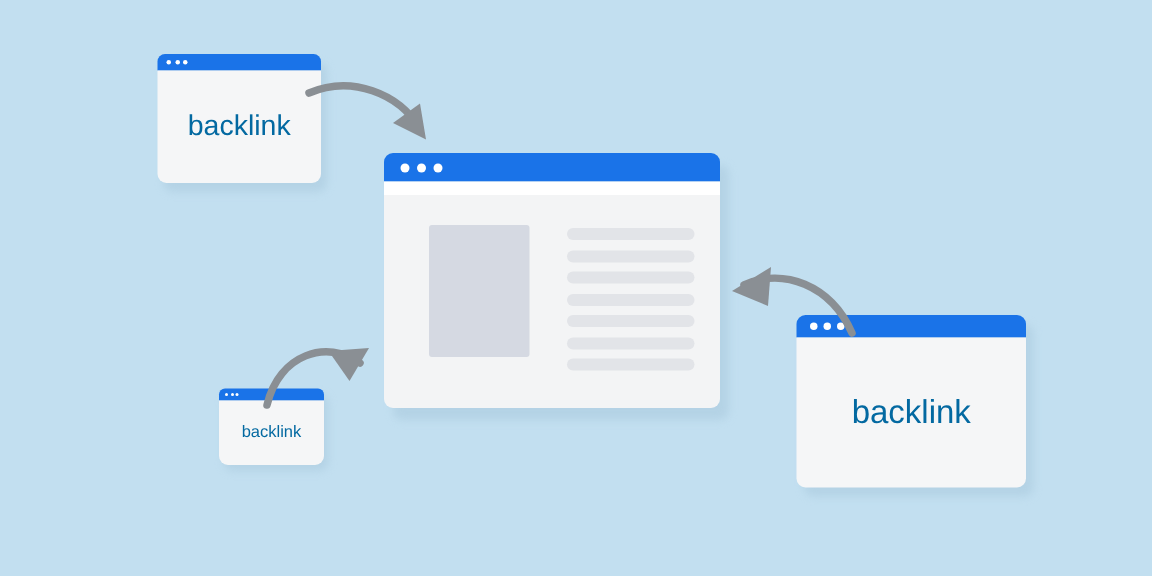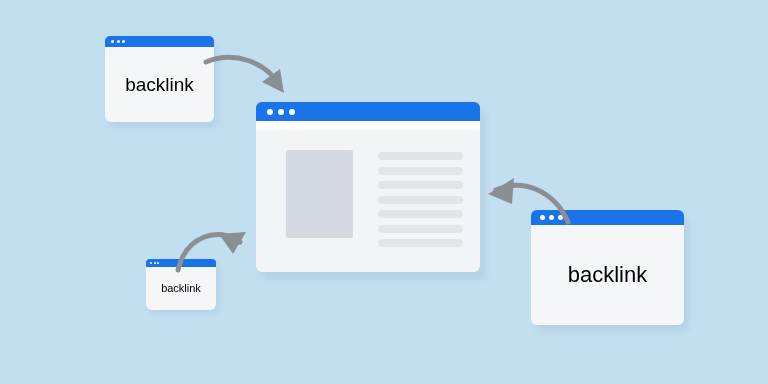--- a/index.html
+++ b/index.html
@@ -22,21 +22,21 @@
   .win .body{
     position:absolute;left:0;width:100%;
     background:#f5f6f7;
     border-radius:0 0 6px 6px;
     box-sizing:border-box;
     display:flex;align-items:center;justify-content:center;
   }
   .dots{display:flex;align-items:center;}
   .dots i{display:block;border-radius:50%;background:#ffffff;}
 
-  .label{color:#000000;white-space:nowrap;line-height:1;}
+  .label{color:#0369a1;white-space:nowrap;line-height:1;}
 
   
   .shadow{
     position:absolute;border-radius:6px;
     background:#a9c9dd;
     opacity:.55;
     filter:blur(3px);
   }
 
   

